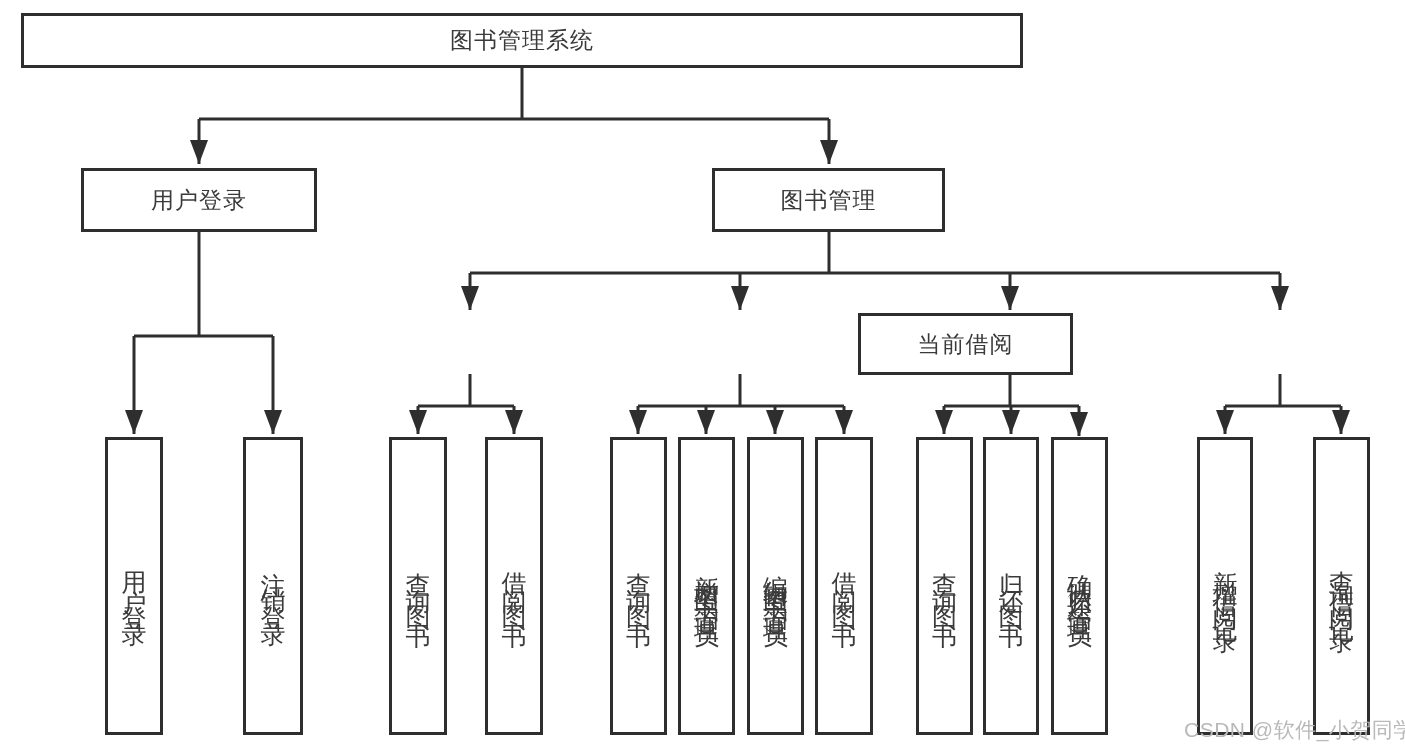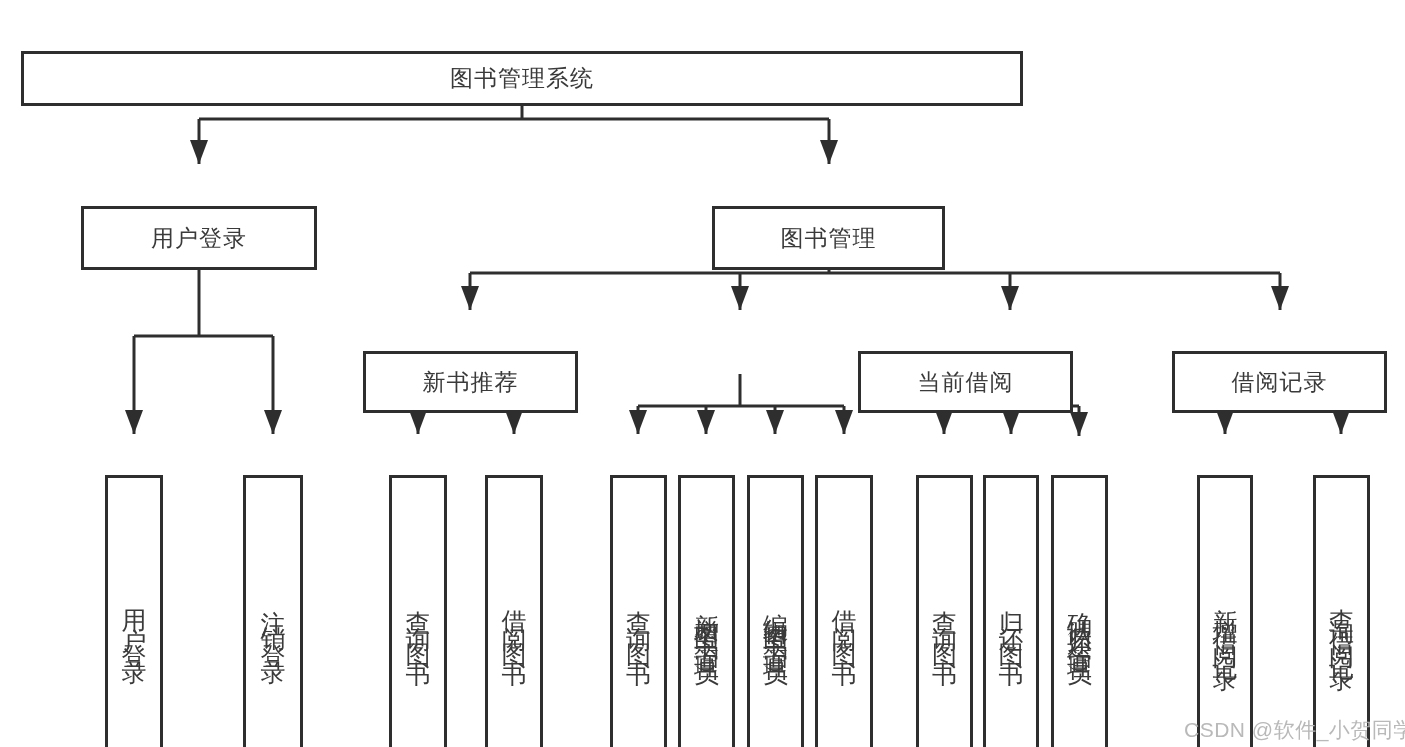--- a/index.html
+++ b/index.html
@@ -12,21 +12,20 @@
   }
   svg.wires{position:absolute;left:0;top:0;z-index:1;}
   .box{
     position:absolute;
     box-sizing:border-box;
     background:#ffffff;
     border:3px solid #2e2e2e;
     display:flex;align-items:center;justify-content:center;
     color:#3a3a3a;
     z-index:2;
-    margin-top:38px;
   }
   .hbox{font-size:23px;letter-spacing:1px;}
   .vbox span{
     writing-mode:vertical-rl;
     text-orientation:mixed;
     font-size:25px;
     color:#3a3a3a;
     line-height:1;
     white-space:nowrap;
   }
@@ -107,28 +106,22 @@
     <span>图书管理系统</span>
   </div>
 
   <div class="box hbox" style="left:81px;top:168px;width:236px;height:64px;">
     <span>用户登录</span>
   </div>
   <div class="box hbox" style="left:712px;top:168px;width:233px;height:64px;">
     <span>图书管理</span>
   </div>
 
-  <div class="box hbox" style="left:363px;top:313px;width:215px;height:62px;">
-    <span>新书推荐</span>
-  </div>
   <div class="box hbox" style="left:858px;top:313px;width:215px;height:62px;">
     <span>当前借阅</span>
-  </div>
-  <div class="box hbox" style="left:1172px;top:313px;width:215px;height:62px;">
-    <span>借阅记录</span>
   </div>
 
   <div class="box vbox v-short" style="left:105px;top:437px;width:58px;height:298px;">
     <span>用户登录</span>
   </div>
   <div class="box vbox v-short" style="left:243px;top:437px;width:60px;height:298px;">
     <span>注销登录</span>
   </div>
 
   <div class="box vbox v-short" style="left:389px;top:437px;width:58px;height:298px;">

